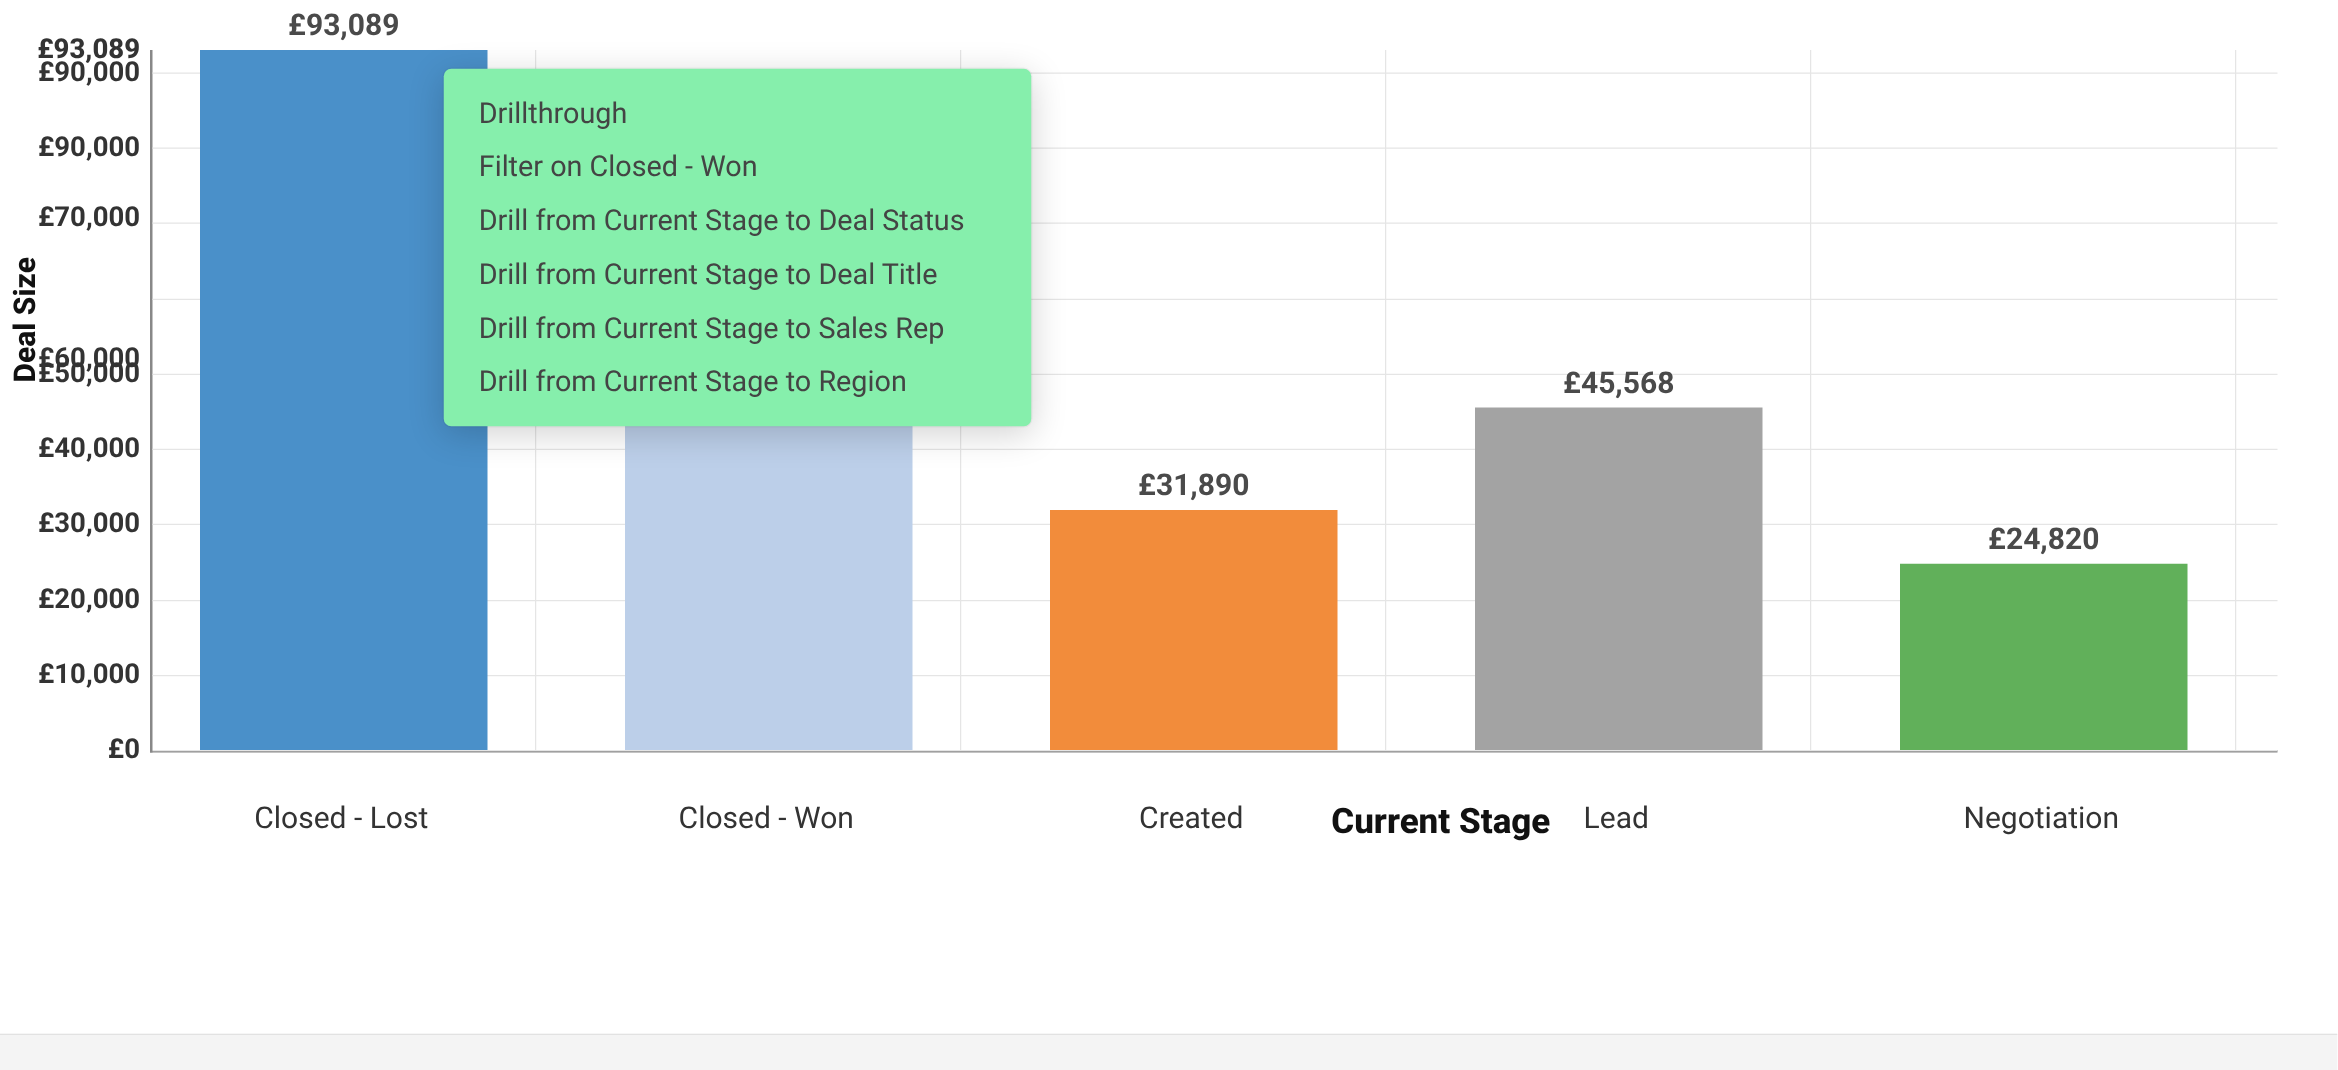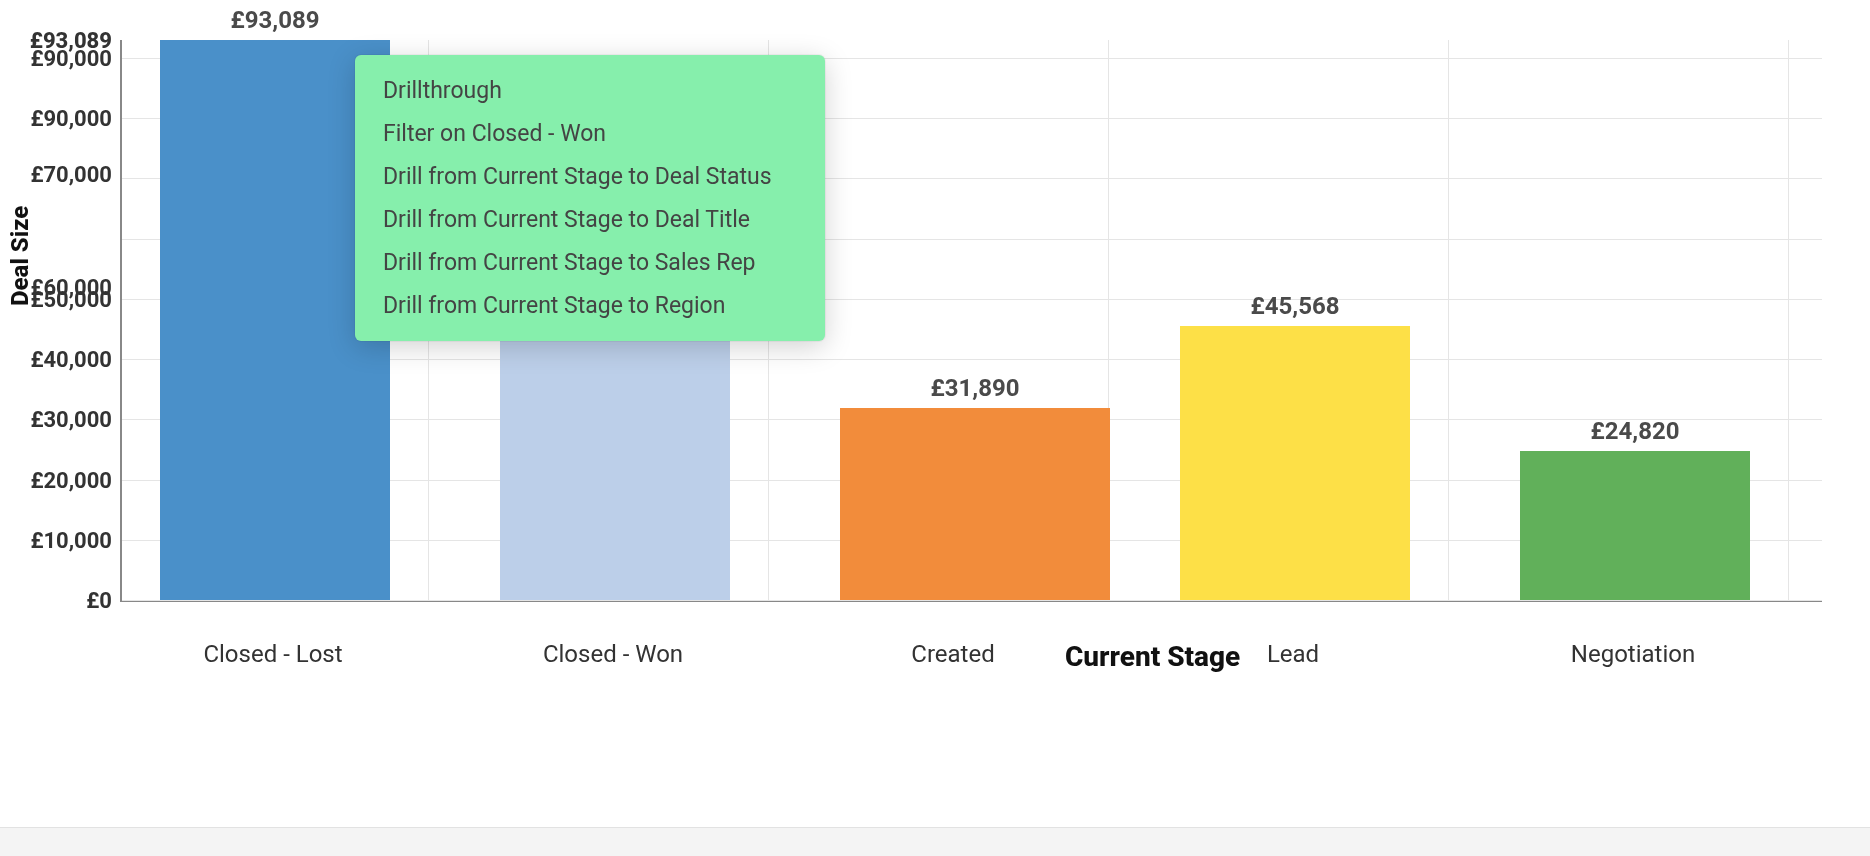--- a/index.html
+++ b/index.html
@@ -168,24 +168,24 @@
       <div class="y-tick" style="top: 258.925px;">£50,000</div>
       <div class="y-tick" style="top: 198.71px; margin-top: 48px;">£60,000</div>
       <div class="y-tick" style="top: 134px;">£70,000</div>
       <div class="y-tick" style="top: 78.2796px;">£90,000</div>
       <div class="y-tick" style="top: 18.0645px;">£90,000</div>
       <div class="y-tick max" style="top: 0px;">£93,089</div>
       <div class="bar" style="left: 38px; width: 230px; height: 560px; background: rgb(74, 144, 201);">
         <div class="bar-label">£93,089</div>
       </div>
       <div class="bar" style="left: 378px; width: 230px; height: 270.968px; background: rgb(188, 207, 233);"></div>
-      <div class="bar" style="left: 718px; width: 230px; height: 192.026px; background: rgb(242, 140, 59); padding-left: 40px;">
+      <div class="bar" style="left: 718px; width: 230px; height: 192.026px; background: rgb(242, 140, 59);">
         <div class="bar-label">£31,890</div>
       </div>
-      <div class="bar" style="left: 1058px; width: 230px; height: 274.388px; background: #fde047;">
+      <div class="bar" style="left: 1058px; width: 230px; height: 274.388px; background: #a3a3a3;">
         <div class="bar-label">£45,568</div>
       </div>
       <div class="bar" style="left: 1398px; width: 230px; height: 149.454px; background: rgb(97, 176, 90);">
         <div class="bar-label">£24,820</div>
       </div>
     </div>
 
   <div class="x-labels" id="xlabels">
       <div class="x-label" style="left: 153px; top: 6px;">Closed - Lost</div>
       <div class="x-label" style="left: 493px; top: 6px;">Closed - Won</div>

